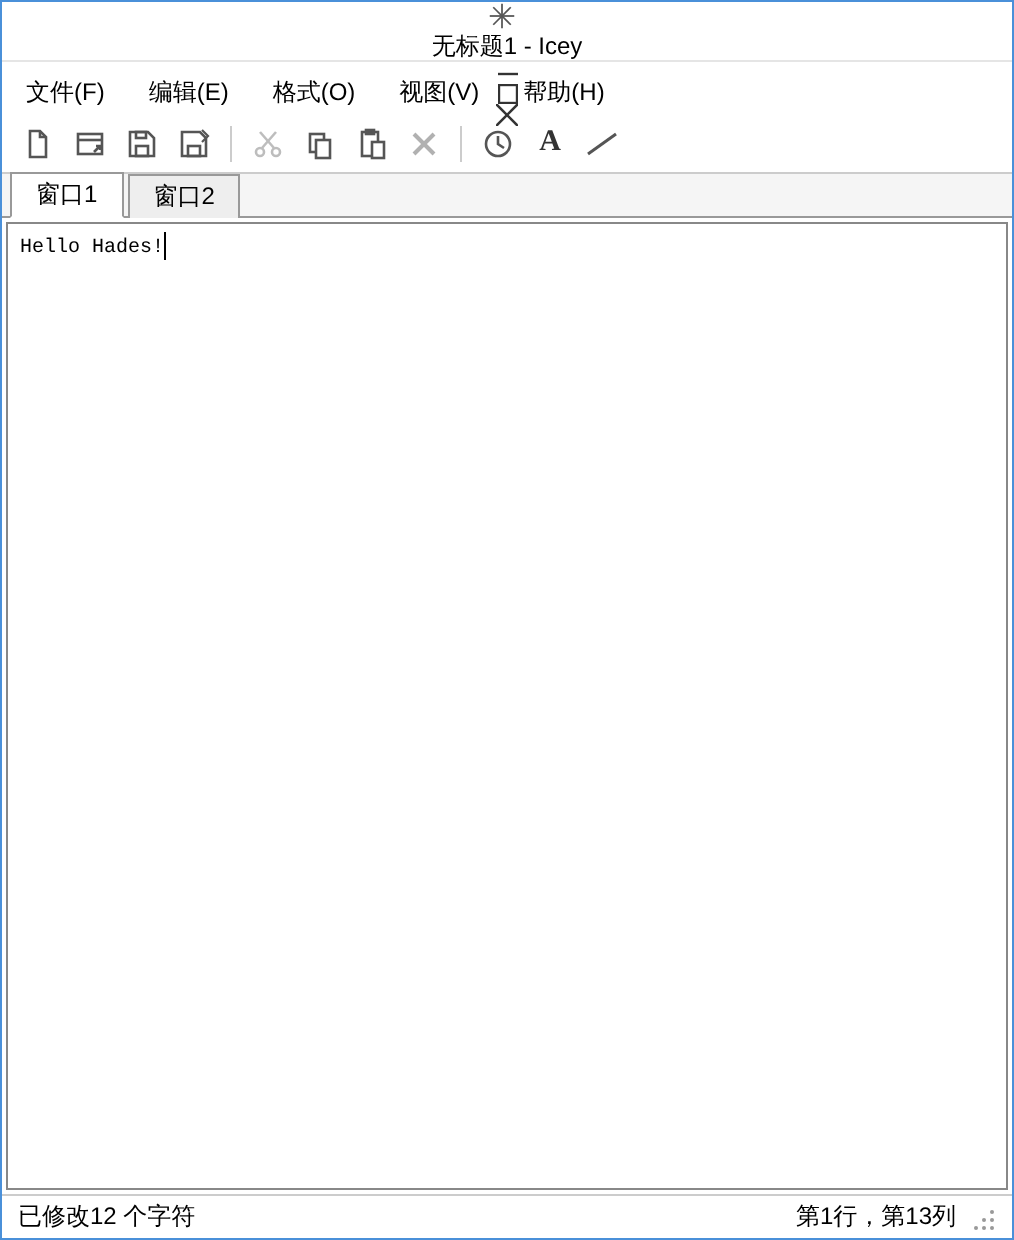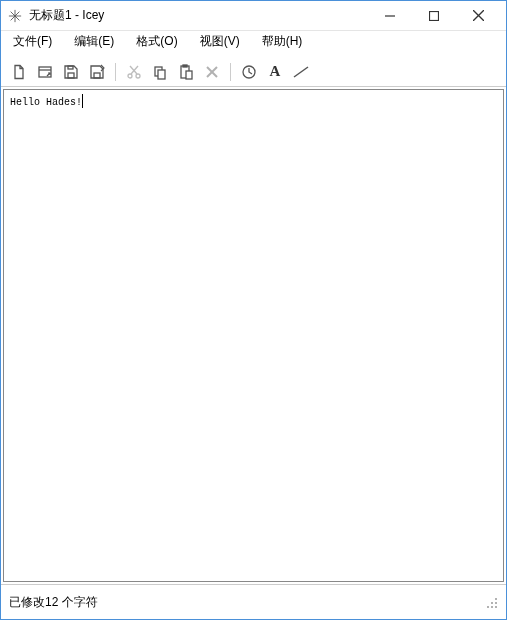--- a/index.html
+++ b/index.html
@@ -17,38 +17,39 @@
     display: flex;
     flex-direction: column;
     background: #fff;
   }
   .titlebar {
     height: 30px;
     display: flex;
     align-items: center;
     padding: 0 6px;
     border-bottom: 1px solid #e5e5e5;
+    flex-direction: column;
   }
   .titlebar .app-icon {
     width: 16px; height: 16px;
     margin-right: 6px;
     display:flex; align-items:center; justify-content:center;
   }
   .titlebar .title { flex: 0 0 auto; }
   .titlebar .spacer { flex: 1; }
   .win-btn {
     width: 44px; height: 28px;
     display: flex; align-items: center; justify-content: center;
     color:#333;
   }
   .win-btn svg { stroke:#333; }
   .menubar {
     height: 26px;
     display: flex;
-    align-items: flex-start;
+    align-items: flex-end;
     padding: 0 8px;
     gap: 14px;
   }
   .menu-item { padding: 2px 4px; }
   .toolbar {
     height: 30px;
     display: flex;
     align-items: center;
     padding: 0 6px;
     gap: 2px;
@@ -104,21 +105,21 @@
     position: relative;
   }
   .editor .caret {
     display:inline-block;
     width:1px; height:14px;
     background:#000;
     vertical-align: text-bottom;
     margin-left:0;
   }
   .statusbar {
-    height: 35px;
+    height: 22px;
     border-top: 1px solid #ccc;
     display: flex;
     align-items: center;
     padding: 0 8px;
     font-size: 12px;
   }
   .statusbar .sb-left { flex: 0 0 auto; }
   .statusbar .sb-center { flex:1; text-align:left; }
   .statusbar .sb-right { flex:0 0 auto; }
   .grip {
@@ -258,28 +259,33 @@
     </div>
     <div class="tbtn">
       <span>
         <svg width="18" height="16" viewBox="0 0 18 16" stroke="#555" stroke-width="1.5">
           <line x1="2" y1="13" x2="16" y2="3"></line>
         </svg>
       </span>
     </div>
   </div>
 
+  <div class="tabstrip">
+    <div class="tab active">窗口1</div>
+    <div class="tab">窗口2</div>
+  </div>
 
   <div class="editor-wrap">
     <div class="editor"><span>Hello Hades!</span><span class="caret"></span></div>
   </div>
 
   <div class="statusbar">
     <span class="sb-left">已修改</span>
     <span class="sb-center">12 个字符</span>
+    <span class="sb-right">第1行，第13列</span>
     <span class="grip">
       <svg width="12" height="12" viewBox="0 0 12 12">
         <g fill="#999">
           <circle cx="10" cy="2" r="1"></circle>
           <circle cx="10" cy="6" r="1"></circle>
             <circle cx="6" cy="6" r="1"></circle>
           <circle cx="10" cy="10" r="1"></circle>
             <circle cx="6" cy="10" r="1"></circle>
             <circle cx="2" cy="10" r="1"></circle>
         </g>

